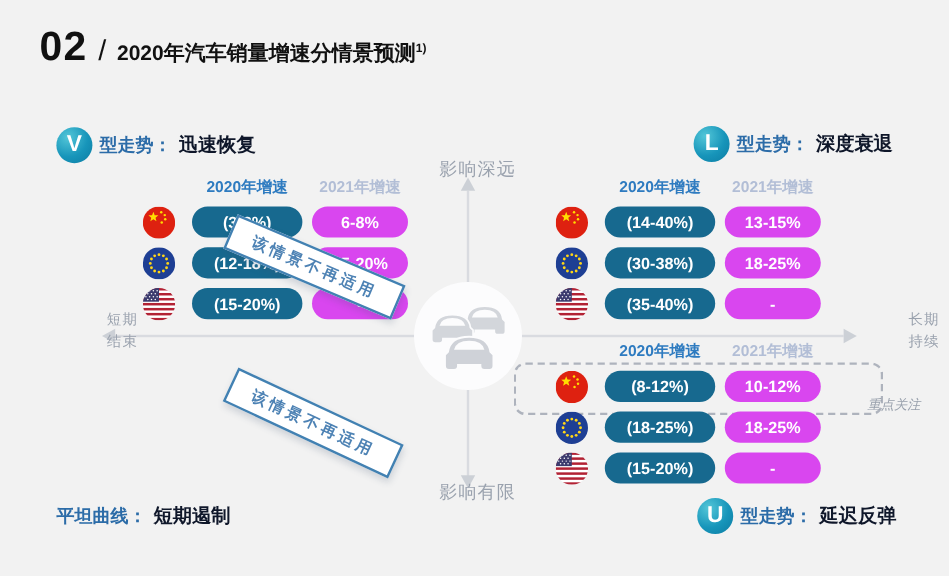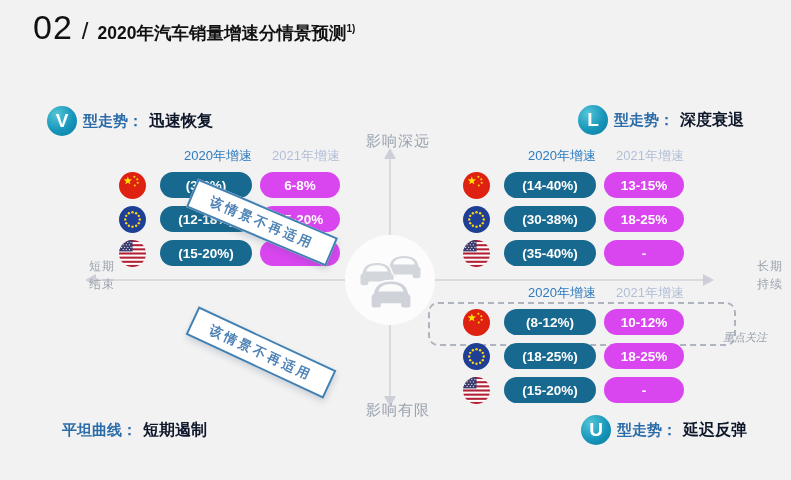--- a/index.html
+++ b/index.html
@@ -1,20 +1,20 @@
 <!DOCTYPE html>
 <html><head>
 <meta charset="utf-8">
 <style>
   html,body{margin:0;padding:0;background:#f2f2f2;font-family:"Liberation Sans","DejaVu Sans",sans-serif;}
   #stage{position:relative;width:791px;height:480px;background:#f2f2f2;overflow:hidden;}
 
   
   .titlebar{position:absolute;left:33px;top:8px;display:flex;align-items:baseline;color:#111;}
-  .t-num{font-size:34px;font-weight:400;letter-spacing:1px;}
+  .t-num{font-size:34px;font-weight:700;letter-spacing:1px;margin-top:12px;}
   .t-slash{font-size:24px;font-weight:500;margin:0 9px;}
   .t-text{font-size:17.5px;font-weight:700;}
   .t-foot{font-size:10px;font-weight:700;vertical-align:super;}
 
   
   .hline{position:absolute;left:95px;top:279px;width:608px;height:2px;background:#d9dbe0;z-index:0;}
   .vline{position:absolute;left:389px;top:159px;width:2px;height:238px;background:#d9dbe0;z-index:0;}
   .ah{position:absolute;width:0;height:0;z-index:0;}
   .ah-left{left:85px;top:274px;border-top:6px solid transparent;border-bottom:6px solid transparent;border-right:11px solid #ccd0d6;}
   .ah-right{left:703px;top:274px;border-top:6px solid transparent;border-bottom:6px solid transparent;border-left:11px solid #ccd0d6;}
@@ -28,21 +28,21 @@
   .center-circle{position:absolute;left:345px;top:235px;width:90px;height:90px;border-radius:50%;background:#fcfcfd;z-index:1;display:flex;align-items:center;justify-content:center;}
 
   
   .scn{position:absolute;display:flex;align-items:center;gap:6px;z-index:3;}
   .badge{width:30px;height:30px;border-radius:50%;background:radial-gradient(circle at 32% 28%,#53c6d8,#1795ba 55%,#0c7ba2);color:#fff;font-weight:800;font-size:19px;display:flex;align-items:center;justify-content:center;flex:0 0 30px;}
   .tlabel{color:#2c6ca8;font-weight:700;font-size:15px;}
   .tname{color:#0f172a;font-weight:800;font-size:16px;}
 
   
   .qtable{position:absolute;display:grid;grid-template-columns:40px 92px 80px;grid-template-rows:16px 26px 26px 26px;gap:8px;z-index:2;}
-  .hcell{font-size:13px;font-weight:400;text-align:right;align-self:center;}
+  .hcell{font-size:13px;font-weight:700;text-align:center;align-self:center;}
   .h20{color:#2e7bc0;}
   .h21{color:#b2bed6;}
   .flagcell{display:flex;align-items:center;justify-content:center;}
   .flag{width:27px;height:27px;}
   .pill{height:26px;border-radius:13px;display:flex;align-items:center;justify-content:center;color:#fff;font-weight:700;font-size:13.5px;}
   .pd{background:#17698f;}
   .pl{background:#d946ef;}
 
   
   .banner{position:absolute;width:148px;height:27px;background:#fff;border:2px solid #4281b2;color:#4d82b4;font-size:13px;font-weight:700;letter-spacing:3px;display:flex;align-items:center;justify-content:center;box-shadow:2px 3px 6px rgba(60,80,110,.2);z-index:6;}
@@ -260,18 +260,18 @@
     <span class="pill pd">(15-20%)</span>
     <span class="pill pl">-</span>
   </div>
   <div class="scn" style="left:581px;top:415px;">
     <span class="badge">U</span>
     <span class="tlabel">型走势：</span>
     <span class="tname">延迟反弹</span>
   </div>
 
   <div class="banner banner-flat">该情景不再适用</div>
-  <div class="scn" style="left:47px;top:420px;margin-left:15px;">
+  <div class="scn" style="left:47px;top:420px;">
     <span class="tlabel">平坦曲线：</span>
     <span class="tname">短期遏制</span>
   </div>
 
 </div>
 
 </body></html>

